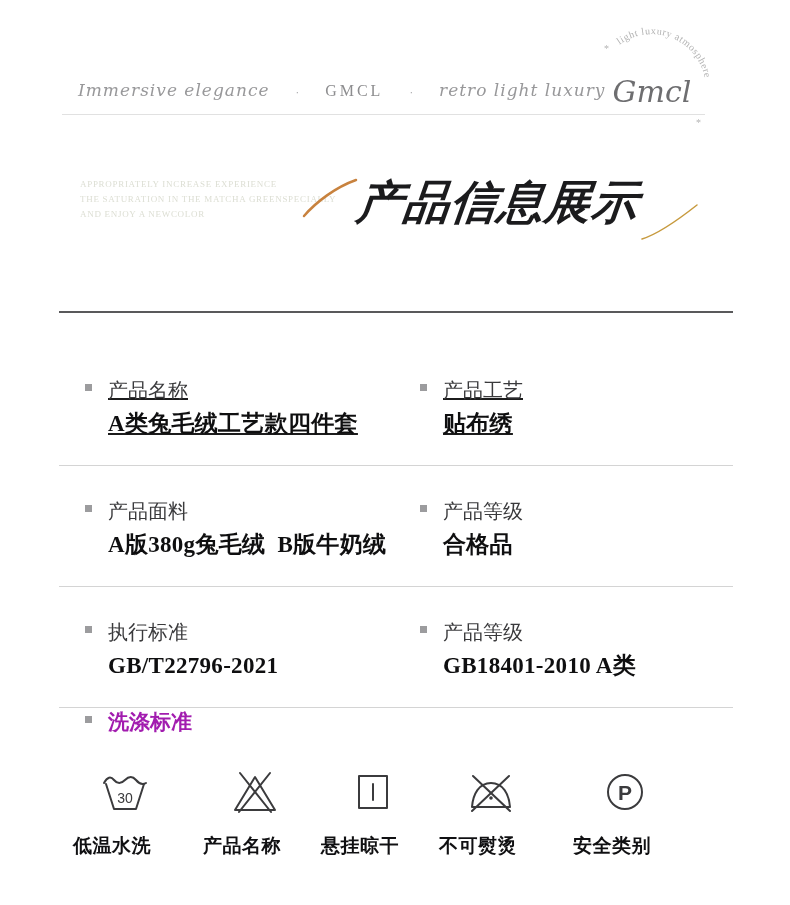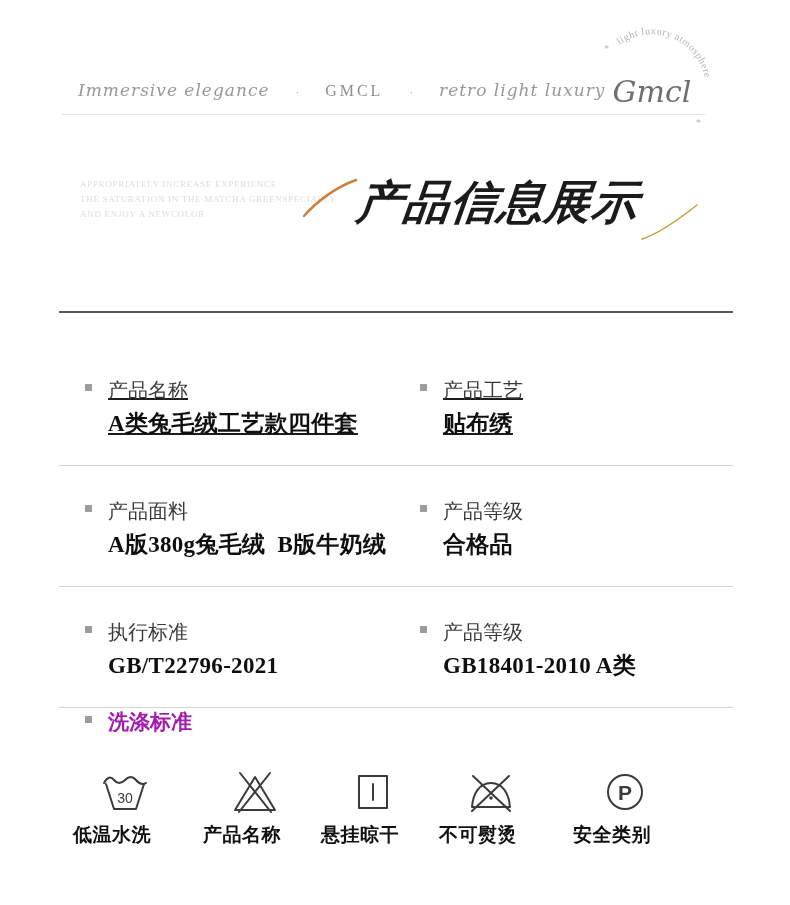--- a/index.html
+++ b/index.html
@@ -42,21 +42,21 @@
   
   .wash{position:absolute;left:59px;top:675px;width:674px;height:200px;}
   .wash-head{position:relative;padding:34px 0 0 49px;}
   .wash-head .bullet{top:41px;}
   .wash-label{font-family:"Liberation Serif",serif;font-size:21px;line-height:26px;
               font-weight:700;color:#a21caf;}
   .wash-items{position:absolute;left:0;top:95px;width:674px;height:100px;}
   .wash-item{position:absolute;width:104px;text-align:left;}
   .wash-item svg{display:block;margin:0 auto;}
   .wash-caption{font-family:"Liberation Serif",serif;font-size:19px;font-weight:700;
-                color:#101012;margin-top:8px;letter-spacing:0.5px;white-space:nowrap;}
+                color:#101012;margin-top:19px;letter-spacing:0.5px;white-space:nowrap;}
   .care-stroke{stroke:#3b3b3d;stroke-width:2;fill:none;stroke-linecap:round;stroke-linejoin:round;}
   .care-glyph{font-family:"Liberation Sans",sans-serif;fill:#3b3b3d;}
 </style>
 </head>
 <body>
 
 <div class="page">
 
   <div class="tagline">
     <span class="script">Immersive elegance</span>

